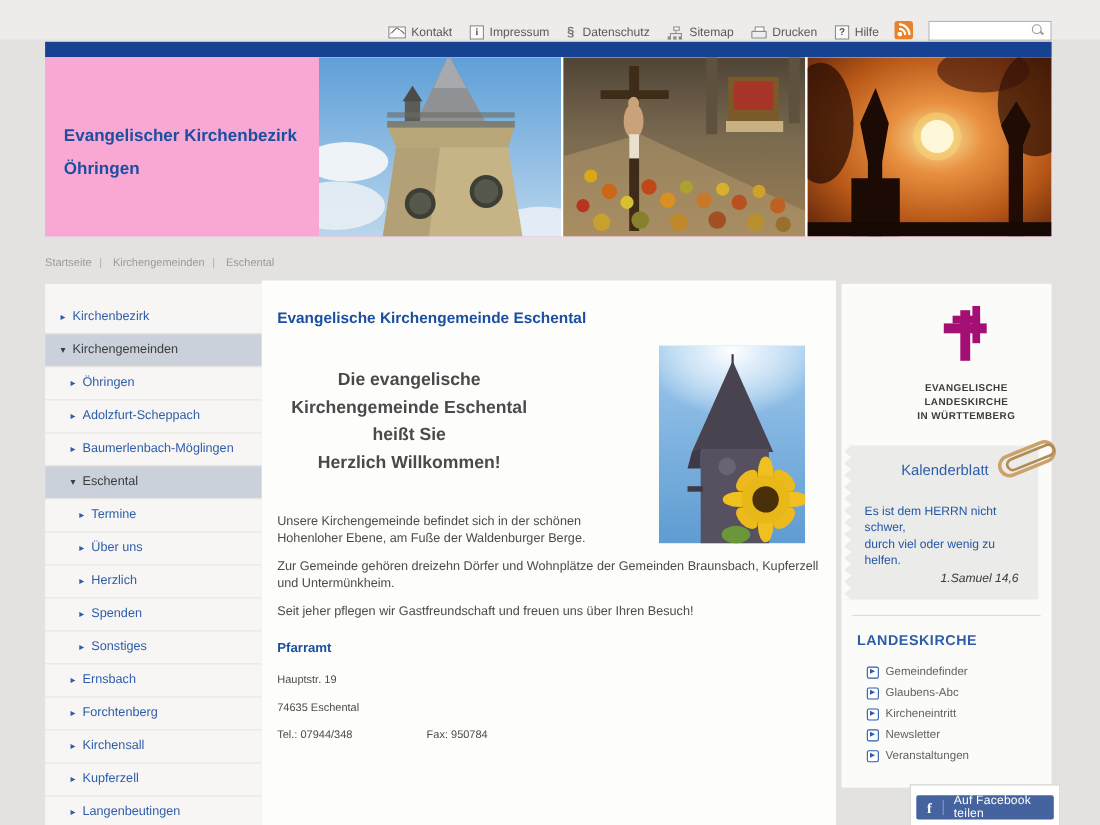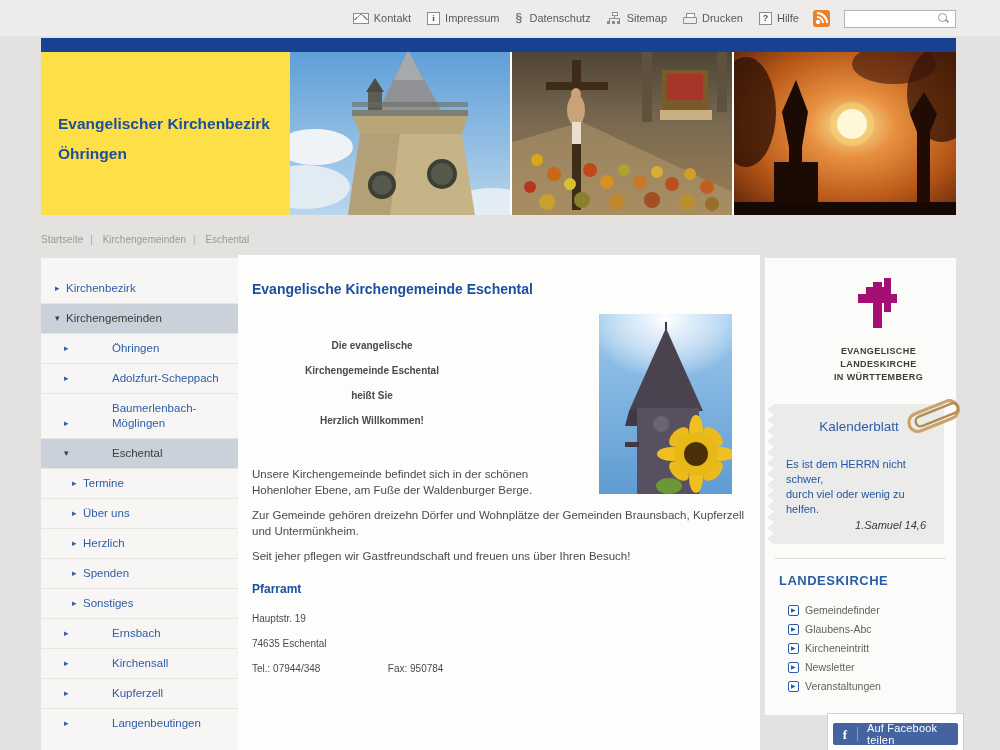--- a/index.html
+++ b/index.html
@@ -2,21 +2,21 @@
 <html><head>
 <meta charset="utf-8">
 <style>
   html,body{margin:0;padding:0;}
   body{width:1000px;height:750px;position:relative;overflow:hidden;
        font-family:"Liberation Sans","DejaVu Sans",sans-serif;background:#e3e2e0;}
   .page{position:absolute;inset:0;overflow:hidden;background:#e3e2e0;}
 
   
   .utilitybar{position:absolute;top:0;left:0;right:0;height:36px;background:#edecea;
-    display:flex;align-items:center;justify-content:flex-end;padding-right:44px;box-sizing:border-box;gap:14px;}
+    display:flex;align-items:flex-end;justify-content:flex-end;padding-right:44px;box-sizing:border-box;gap:14px;}
   .utilitems{display:flex;align-items:center;gap:16px;}
   .util-link{display:flex;align-items:center;gap:5px;color:#5a5a5a;font-size:11px;text-decoration:none;cursor:pointer;}
   .ico{display:inline-block;position:relative;vertical-align:middle;}
 
   .envelope-icon{width:14px;height:9px;border:1px solid #8d8d8d;background:
     linear-gradient(to bottom right,transparent 44%,#8d8d8d 44%,#8d8d8d 56%,transparent 56%) left top/52% 70% no-repeat,
     linear-gradient(to bottom left,transparent 44%,#8d8d8d 44%,#8d8d8d 56%,transparent 56%) right top/52% 70% no-repeat,#fafafa;}
   .info-icon,.question-icon{width:11px;height:11px;border:1px solid #8d8d8d;background:#fafafa;text-align:center;}
   .info-icon::before{content:"i";font:bold 9px "Liberation Serif",serif;color:#555;line-height:11px;display:block;}
   .question-icon::before{content:"?";font:bold 9px "Liberation Sans",sans-serif;color:#555;line-height:11px;display:block;}
@@ -40,21 +40,21 @@
   .rss-icon::after{content:"";position:absolute;left:4px;top:2px;width:9px;height:9px;
     border-top:2px solid #fff;border-right:2px solid #fff;border-top-right-radius:12px;}
   .searchbox{position:relative;width:112px;height:18px;}
   .search-input{width:100%;height:100%;box-sizing:border-box;border:1px solid #b3b3b0;background:#fff;
     font-size:11px;padding:0 18px 0 5px;outline:none;}
   .magnifier-icon{position:absolute;right:9px;top:4px;width:7px;height:7px;border:1px solid #9a9a9a;border-radius:50%;cursor:pointer;}
   .magnifier-icon::after{content:"";position:absolute;width:4px;height:2px;background:#9a9a9a;right:-3px;bottom:-1px;transform:rotate(45deg);}
 
   
   .bluebar{position:absolute;top:38px;left:41px;width:915px;height:14px;background:#164291;}
-  .banner{position:absolute;top:52px;left:41px;width:915px;height:163px;background:#fde047;display:flex;}
+  .banner{position:absolute;top:52px;left:41px;width:915px;height:163px;background:#f9a8d4;display:flex;}
   .banner-text{width:249px;flex:none;position:relative;}
   .banner-text h1{margin:57px 0 0 17px;width:212px;font-size:15.5px;font-weight:bold;color:#1d4fa0;line-height:30px;}
   .photo{height:163px;flex:none;overflow:hidden;}
   .photo svg{display:block;width:100%;height:100%;}
   .p1{width:220px;}
   .p2{width:220px;border-left:2px solid #fff;box-sizing:content-box;}
   .p3{width:222px;border-left:2px solid #fff;box-sizing:content-box;}
 
   
   .breadcrumb{position:absolute;top:234px;left:41px;font-size:10px;color:#9b9992;}
@@ -66,31 +66,31 @@
   .leftnav{position:absolute;top:258px;left:41px;width:197px;background:#f7f6f4;padding:16px 0 40px;box-sizing:border-box;}
   .leftnav ul{list-style:none;margin:0;padding:0;}
   .nav-item{display:flex;align-items:flex-end;padding:7px 8px 7px 14px;font-size:11.5px;line-height:15px;
     color:#2d5da9;cursor:pointer;}
   .leftnav li + li{border-top:1px solid #e7e5e1;}
   .nav-item .arrow{flex:none;width:11px;font-size:9px;line-height:15px;color:#2d5da9;}
   .nav-item .arrow::before{content:"▸";}
   .nav-item.expanded .arrow::before{content:"▾";}
   .nav-item.active{background:#cbd1db;color:#3c3c3c;}
   .nav-item.active .arrow{color:#3c3c3c;}
-  .nav-item.lvl2{padding-left:23px;gap:37px;}
+  .nav-item.lvl2{padding-left:23px;}
   .nav-item.lvl3{padding-left:31px;}
 
   
   .maincol{position:absolute;top:255px;left:238px;width:522px;height:495px;background:#fdfdfc;
     box-sizing:border-box;padding:26px 14px 0 14px;overflow:hidden;}
   .main-title{margin:0;font-size:14px;font-weight:bold;color:#1d4fa0;}
   .content-photo{float:right;width:133px;height:180px;margin:17px 14px 12px 12px;}
   .content-photo svg{display:block;width:100%;height:100%;}
   .welcome{margin-top:36px;width:240px;text-align:center;font-weight:bold;color:#4a4a4a;
-    font-size:10px;line-height:25px;}
+    font-size:16px;line-height:25px;}
   .paragraphs{margin-top:33px;}
   .para{margin:0 0 9px;font-size:11.5px;line-height:16px;color:#4b4b4b;}
   .pfarramt h3{margin:18px 0 16px;font-size:12px;color:#1d4fa0;}
   .addr-line{font-size:10px;color:#4b4b4b;margin-bottom:11px;line-height:14px;}
   .telfax .tel{display:inline-block;width:133px;}
   .email-line{display:flex;align-items:center;gap:6px;margin-top:15px;}
   .mail-icon{width:13px;height:9px;background:#1d4fa0;border-radius:1px;}
   .mail-icon::before{content:"";position:absolute;inset:0;background:
     linear-gradient(to bottom right,transparent 42%,#fff 42%,#fff 58%,transparent 58%) left top/50% 62% no-repeat,
     linear-gradient(to bottom left,transparent 42%,#fff 42%,#fff 58%,transparent 58%) right top/50% 62% no-repeat;}
@@ -332,20 +332,24 @@
         <li class="nav-item lvl3">
           <span class="arrow"></span>
           <span class="nav-label">Sonstiges</span>
         </li>
 
         <li class="nav-item lvl2">
           <span class="arrow"></span>
           <span class="nav-label">Ernsbach</span>
         </li>
 
+        <li class="nav-item lvl2">
+          <span class="arrow"></span>
+          <span class="nav-label">Forchtenberg</span>
+        </li>
 
         <li class="nav-item lvl2">
           <span class="arrow"></span>
           <span class="nav-label">Kirchensall</span>
         </li>
 
         <li class="nav-item lvl2">
           <span class="arrow"></span>
           <span class="nav-label">Kupferzell</span>
         </li>

